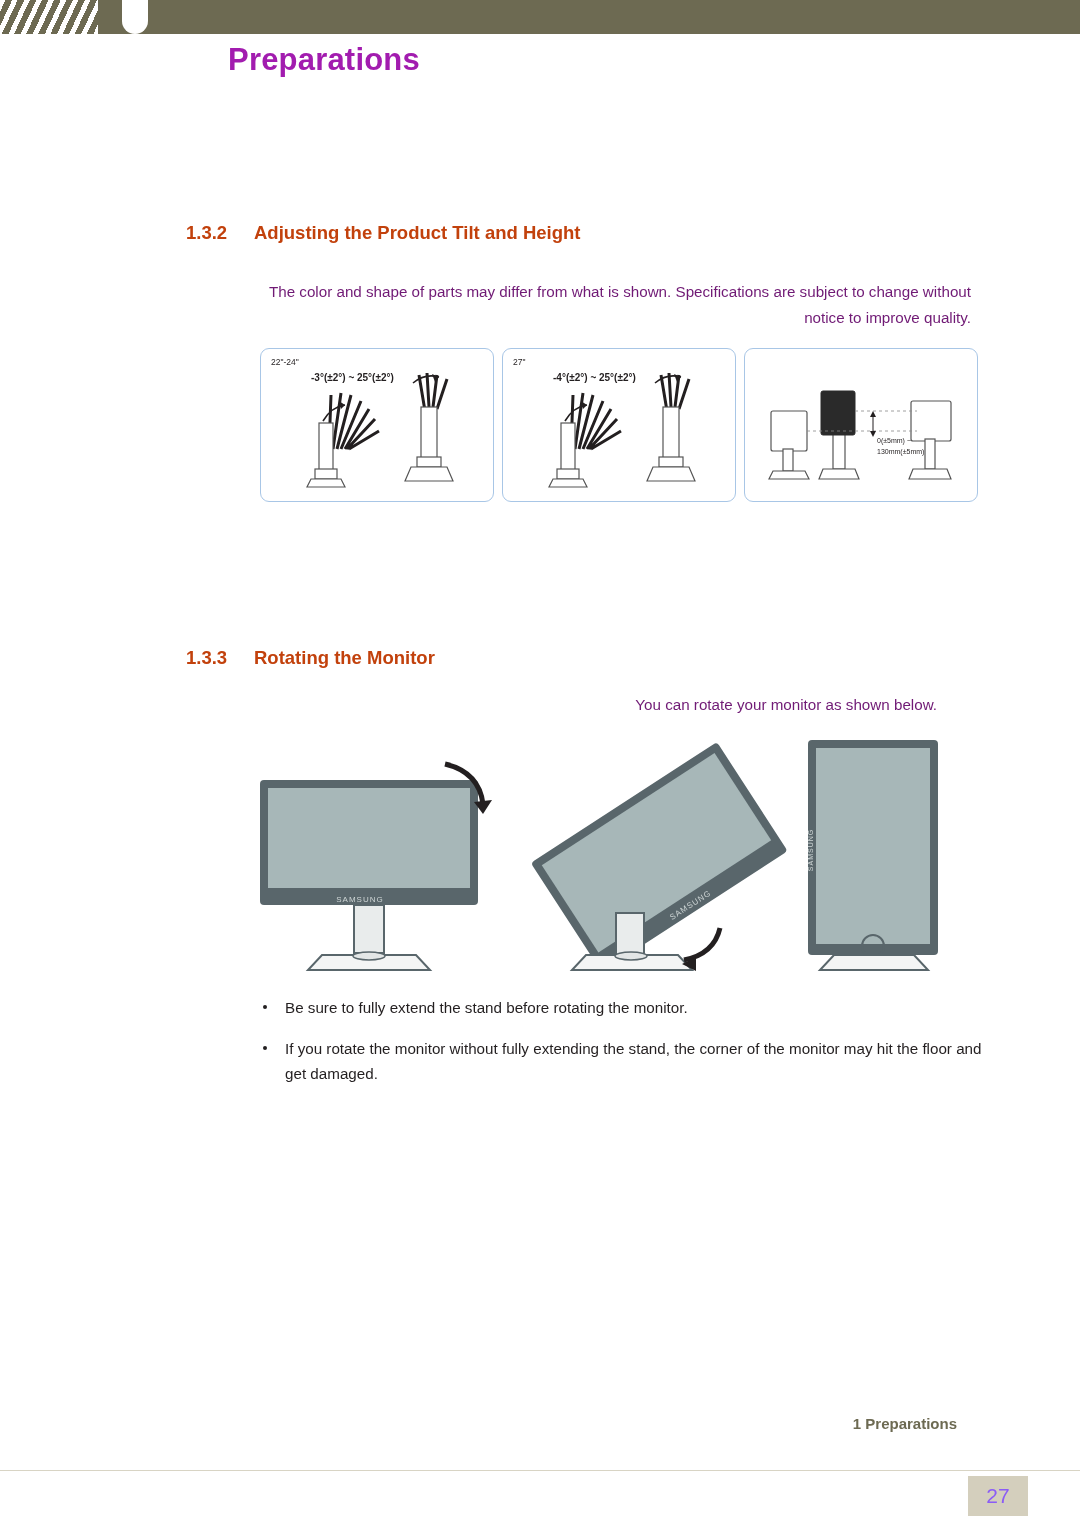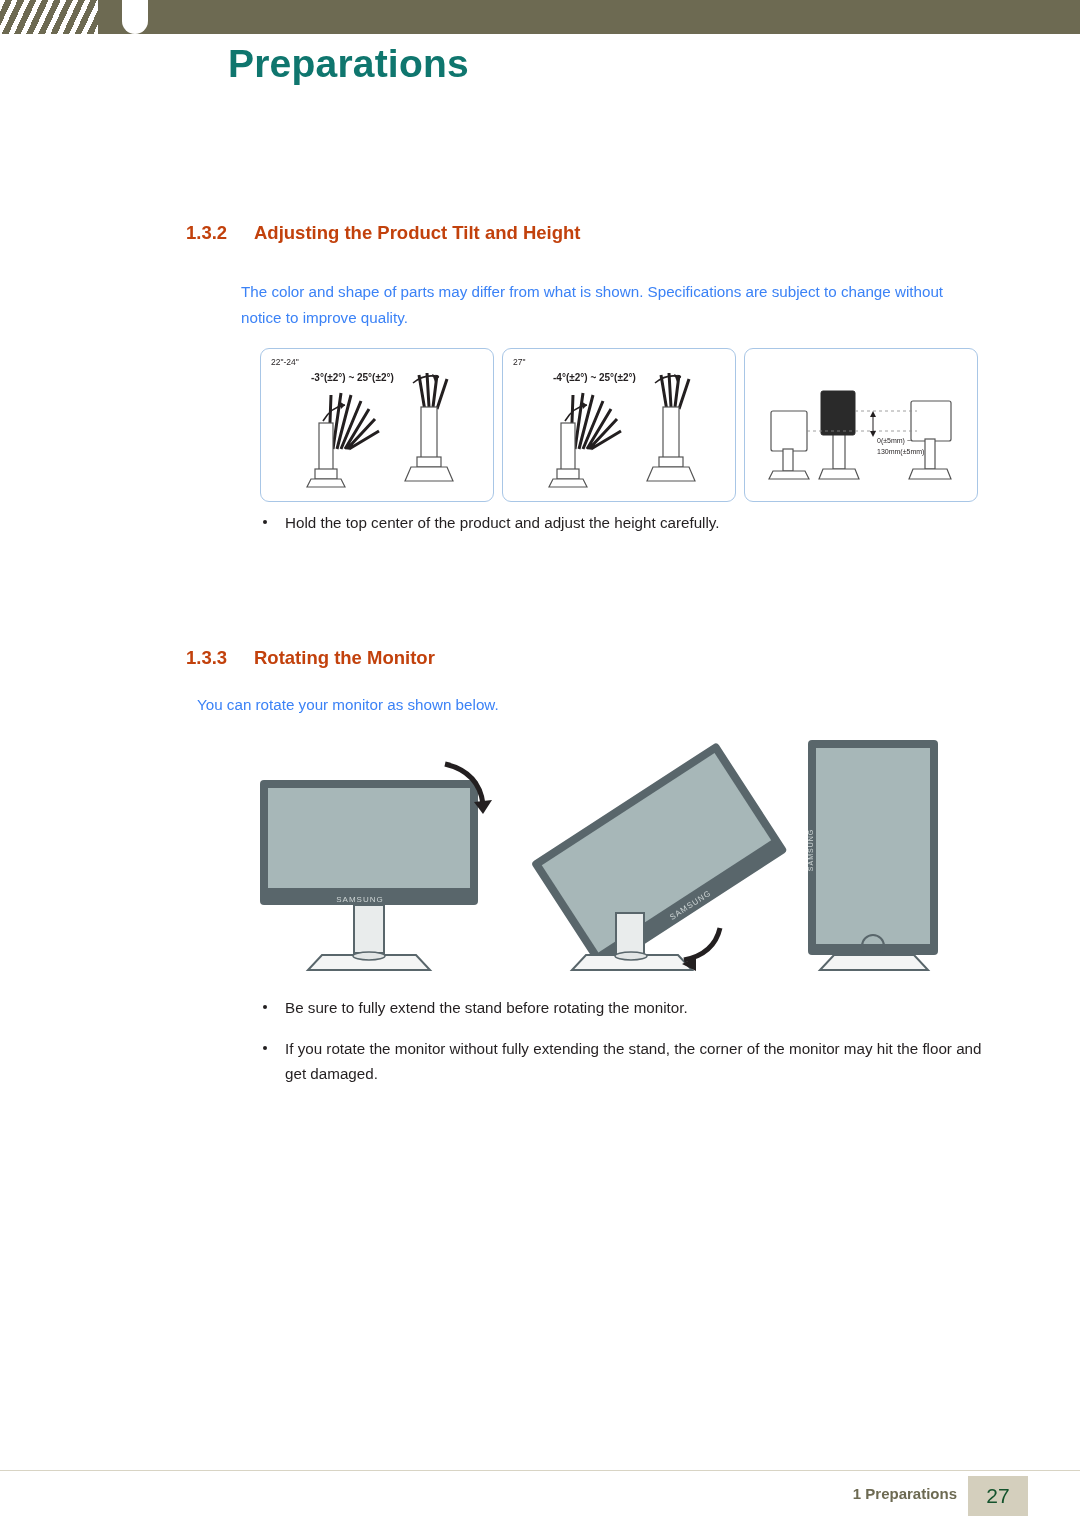--- a/index.html
+++ b/index.html
@@ -36,42 +36,43 @@
     position: absolute;
     left: 122px; top: 0;
     width: 26px; height: 34px;
     background: #ffffff;
     border-bottom-left-radius: 14px;
     border-bottom-right-radius: 14px;
   }
   .header-title {
     position: absolute;
     left: 228px; top: 42px;
-    font-size: 39px;
+    font-size: 31px;
     font-weight: bold;
-    color: #0f766e;
+    color: #a21caf;
     letter-spacing: 0.2px;
   }
 
   
   .sec-heading {
     position: absolute;
     font-size: 18.5px;
     font-weight: bold;
     color: #c2410c;
     white-space: nowrap;
   }
   .sec-num { display: inline-block; width: 68px; }
 
   
   .body-text {
     position: absolute;
     font-size: 15.2px;
     line-height: 26px;
-    color: #3b82f6;
+    color: #701a75;
+    text-align: right;
   }
 
   
   .bullets {
     position: absolute;
     list-style: none;
     margin: 0; padding: 0;
   }
   .bullets li {
     position: relative;
@@ -109,40 +110,40 @@
 
   
   .footer-rule {
     position: absolute;
     left: 0; top: 1470px;
     width: 1080px; height: 1px;
     background: #d8d4c4;
   }
   .footer-text {
     position: absolute;
-    right: 123px; top: 1485px;
+    right: 123px; top: 1415px;
     font-size: 15px;
     font-weight: bold;
     color: #6d6a52;
     white-space: nowrap;
   }
   .footer-pagebox {
     position: absolute;
     left: 968px; top: 1476px;
     width: 60px; height: 40px;
     background: #d4cfbd;
   }
   .footer-pagenum {
     position: absolute;
     left: 968px; top: 1476px;
     width: 60px; height: 28px;
     line-height: 40px;
     text-align: center;
     font-size: 21px;
-    color: #14532d;
+    color: #8b5cf6;
     font-weight: normal;
   }
 
   
   .mon-wrap { position: absolute; }
 </style>
 </head>
 <body>
 
 <div class="header-band">
@@ -247,21 +248,20 @@
       <g stroke="#231f20" stroke-width="1">
         <line x1="128" y1="64" x2="128" y2="86"></line>
         <path d="M128,62 l-3,6 l6,0 z" fill="#231f20" stroke="none"></path>
         <path d="M128,88 l-3,-6 l6,0 z" fill="#231f20" stroke="none"></path>
       </g>
     </svg>
   </div>
 </div>
 
 <ul class="bullets" style="left:241px; top:510px; width:740px;">
-  <li>Hold the top center of the product and adjust the height carefully.</li>
 </ul>
 
 <div class="sec-heading" style="left:186px; top:647px;">
   <span class="sec-num">1.3.3</span><span>Rotating the Monitor</span>
 </div>
 
 <div class="body-text" style="left:197px; top:692px; width:740px;">You can rotate your monitor as shown below.</div>
 
 <div class="mon-wrap" style="left:250px; top:730px; width:700px; height:250px;">
   <svg width="720" height="250" style="position:absolute;left:0;top:0;">

